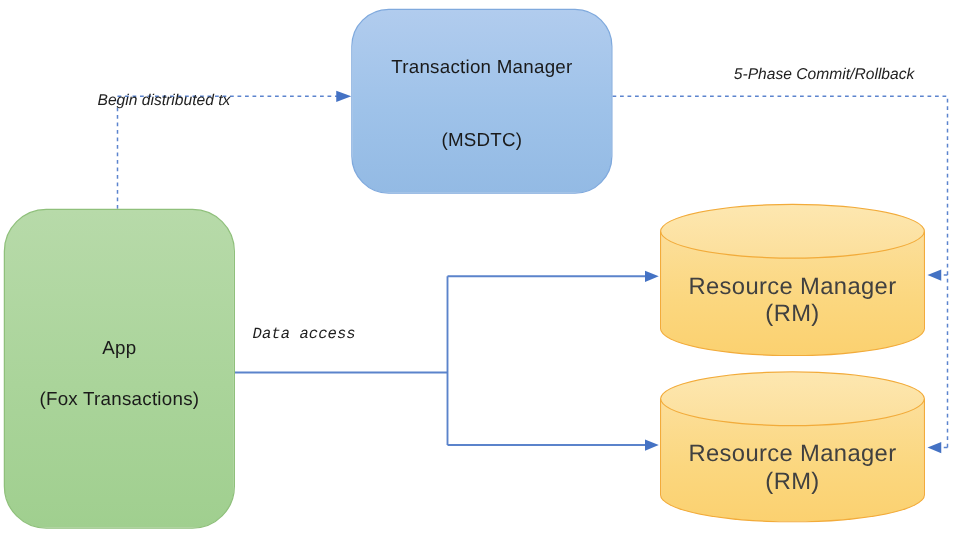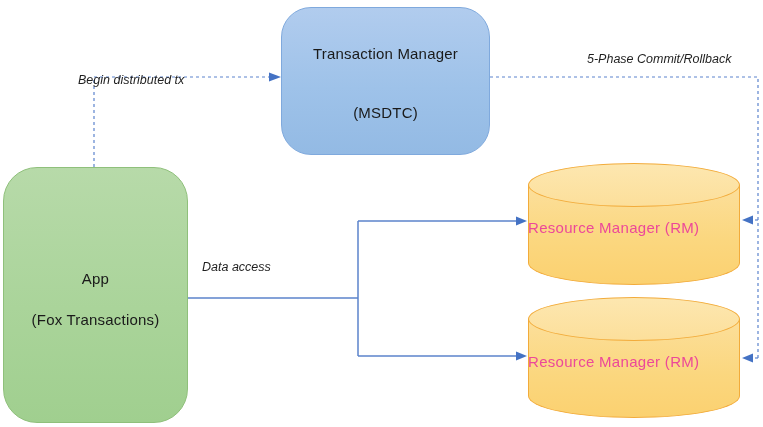--- a/index.html
+++ b/index.html
@@ -76,38 +76,38 @@
     background: linear-gradient(180deg, #fcdf9b 0%, #fbd77f 55%, #fbd170 100%);
     border: 1.5px solid #f2ab3a;
     border-top: none;
     border-radius: 0 0 106px 106px / 0 0 22px 22px;
     z-index: 1;
   }
   .cyl-label {
     position: absolute;
     left: 0; right: 0;
     top: 56px;
-    text-align: left;
-    font-size: 15px;
+    text-align: center;
+    font-size: 19px;
     letter-spacing: 0.3px;
-    color: #ec4899;
+    color: #404040;
     z-index: 3;
   }
   .edge-label {
     position: absolute;
     font-size: 12.5px;
     font-style: italic;
     font-weight: 500;
     color: #1f1f1f;
     white-space: nowrap;
     line-height: 14.5px;
   }
   .lbl-begin { left: 78px; top: 54px; margin-top: 19px; }
   .lbl-2pc   { left: 587px; top: 52px; }
-  .lbl-data  { left: 202px; top: 260px; }
+  .lbl-data  { left: 202px; top: 260px; font-family: Liberation Mono, monospace; }
 </style>
 </head>
 <body>
 
 <div class="canvas">
 
   <svg class="connectors" viewBox="0 0 763 427" xmlns="http://www.w3.org/2000/svg">
 
     <polyline points="94,167 94,77 272,77" fill="none" stroke="#5c84ce" stroke-width="1.2" stroke-dasharray="3 3"></polyline>
     <polygon points="269,72.5 281,77 269,81.5" fill="#4472c4"></polygon>

